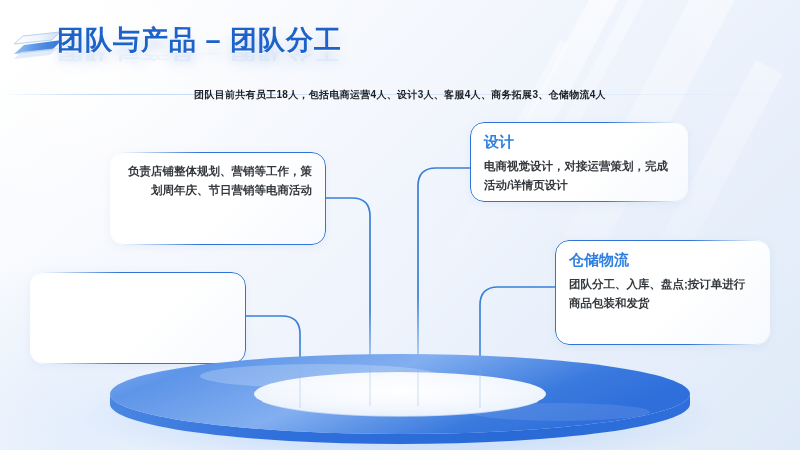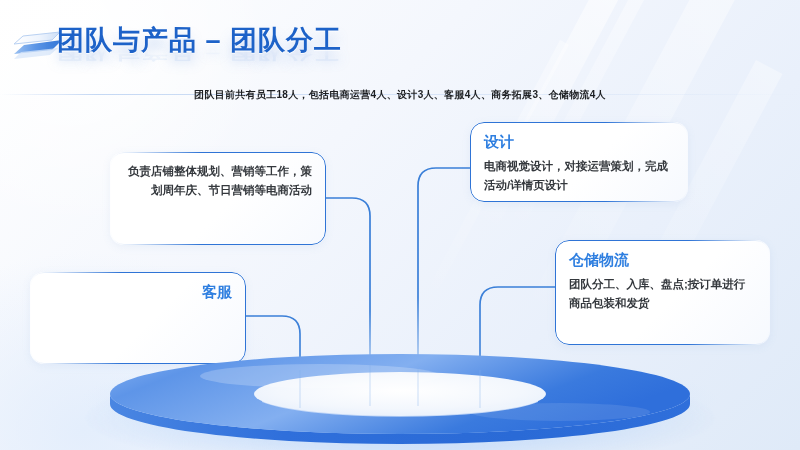--- a/index.html
+++ b/index.html
@@ -162,21 +162,20 @@
   <div class="card fade-left" id="card-yunying">
     <div class="card-body">负责店铺整体规划、营销等工作，策划周年庆、节日营销等电商活动</div>
   </div>
 
   <div class="card fade-right" id="card-sheji">
     <div class="card-title">设计</div>
     <div class="card-body">电商视觉设计，对接运营策划，完成活动/详情页设计</div>
   </div>
 
   <div class="card fade-left" id="card-kefu">
-    <div class="card-title">客服</div>
   </div>
 
   <div class="card fade-right" id="card-cangchu">
     <div class="card-title">仓储物流</div>
     <div class="card-body">团队分工、入库、盘点;按订单进行商品包装和发货</div>
   </div>
 
   <div id="pedestal">
     <div class="halo"></div>
     <svg viewBox="0 0 800 98" width="800" height="98" style="position:absolute;left:0;top:0;">

